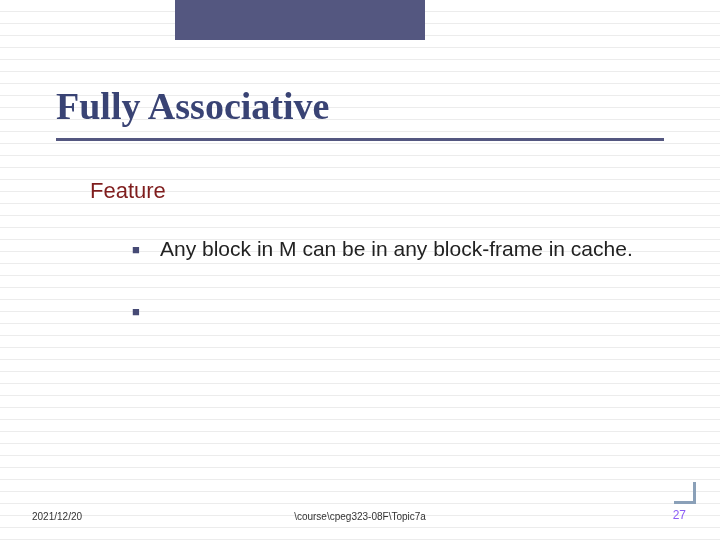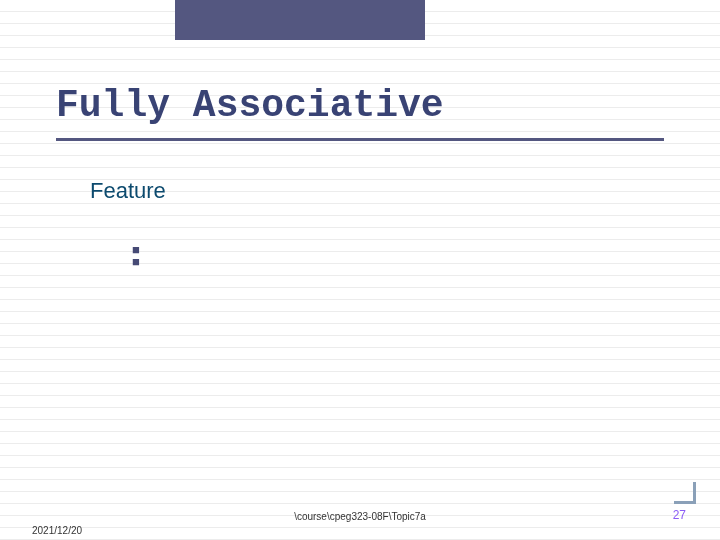--- a/index.html
+++ b/index.html
@@ -32,39 +32,39 @@
       transparent 11px,
       rgba(150,150,150,0.18) 11px,
       rgba(150,150,150,0.18) 12px
     );
     pointer-events: none;
   }
   .title {
     position: absolute;
     top: 84px;
     left: 56px;
-    font-family: Liberation Mono, monospace;
+    font-family: Liberation Serif, serif;
     font-size: 38px;
     font-weight: bold;
     color: #394374;
   }
   .underline {
     position: absolute;
     top: 138px;
     left: 56px;
     width: 608px;
     height: 3px;
     background: #545780;
   }
   .sub {
     position: absolute;
     top: 178px;
     left: 90px;
     font-size: 22px;
-    color: #0c4a6e;
+    color: #7f1d1d;
   }
   .body {
     position: absolute;
     top: 224px;
     left: 132px;
     width: 532px;
     font-size: 21px;
     color: #222;
     line-height: 2.4;
     text-align: justify;
@@ -77,21 +77,21 @@
   .body .bullet {
     position: absolute;
     left: 0;
     top: 0;
     font-size: 13px;
     line-height: 52px;
     color: #464a75;
   }
   .footer-date {
     position: absolute;
-    bottom: 4px;
+    bottom: 18px;
     left: 32px;
     font-size: 10px;
     color: #333;
   }
   .footer-path {
     position: absolute;
     bottom: 18px;
     left: 0;
     right: 0;
     text-align: center;
@@ -137,20 +137,21 @@
 <div class="top-band"></div>
 
 <div class="title">Fully Associative</div>
 <div class="underline"></div>
 
 <div class="sub">Feature</div>
 
 <div class="body">
   <div class="item">
     <span class="bullet">■</span>
+    <span>Any block in M can be in any block-frame in cache.</span>
   </div>
   <div class="item">
     <span class="bullet">■</span>
   </div>
 </div>
 
 <div class="footer-date">2021/12/20</div>
 <div class="footer-path">\course\cpeg323-08F\Topic7a</div>
 <div class="footer-num">27</div>
 

